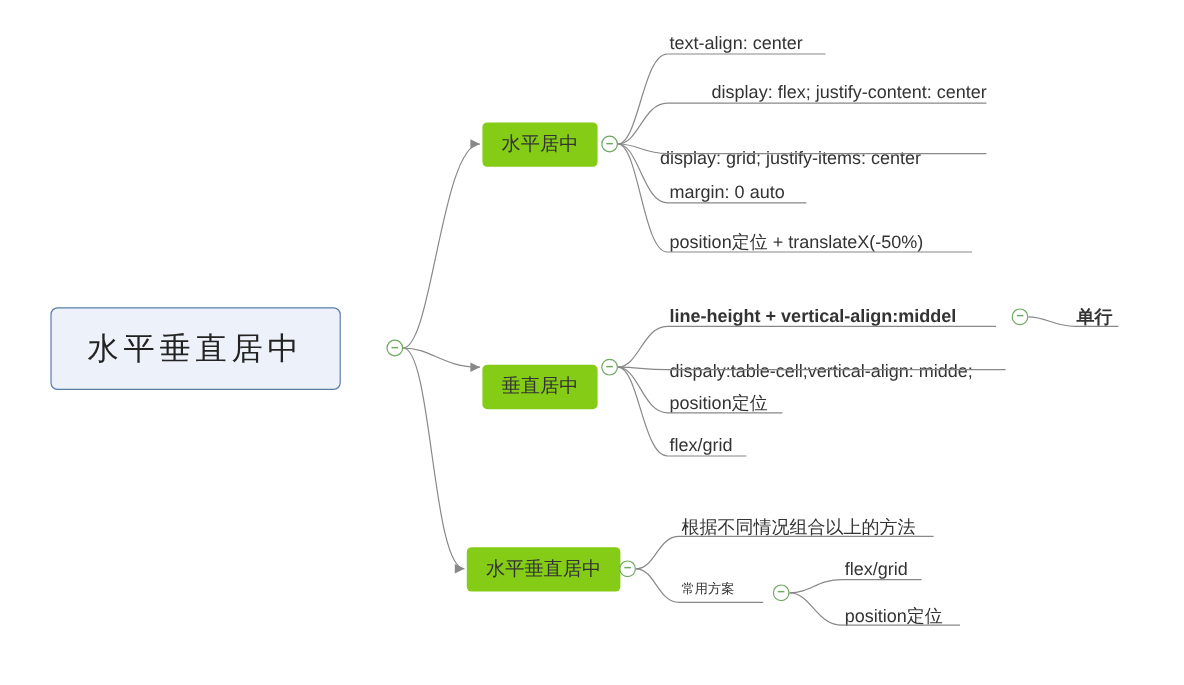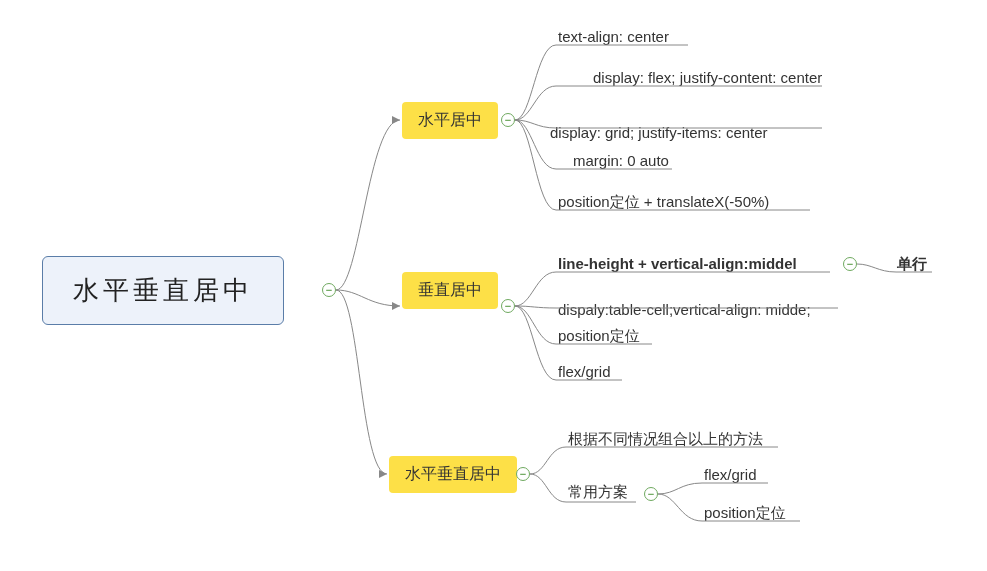--- a/index.html
+++ b/index.html
@@ -21,33 +21,33 @@
   .root {
     border: 1.5px solid #5a7da8;
     background: #edf2fa;
     border-radius: 6px;
     font-size: 26px;
     padding: 16px 30px;
     color: #222;
     letter-spacing: 4px;
   }
   .branch {
-    background: #fde047;
+    background: #84cc16;
     border-radius: 4px;
     font-size: 16px;
     padding: 8px 16px;
     color: #333;
   }
   .leaf {
     font-size: 15px;
     color: #333;
     padding: 2px 0;
   }
   .sub-branch {
-    font-size: 15px;
+    font-size: 11px;
     color: #333;
   }
   .toggle {
     position: absolute;
     width: 14px;
     height: 14px;
     border: 1px solid #6fa95f;
     border-radius: 50%;
     background: #fff;
     display: flex;
@@ -93,28 +93,28 @@
 
 <div class="node leaf" style="left:558px; top:26px;">
   <span>text-align: center</span>
 </div>
 <div class="node leaf" style="left:558px; top:67px;margin-left:35px;">
   <span>display: flex; justify-content: center</span>
 </div>
 <div class="node leaf" style="left:550px; top:109px;margin-top:13px;">
   <span>display: grid; justify-items: center</span>
 </div>
-<div class="node leaf" style="left:558px; top:150px;margin-left:15px;">
+<div class="node leaf" style="left:558px; top:150px;">
   <span>margin: 0 auto</span>
 </div>
 <div class="node leaf" style="left:558px; top:191px;">
   <span>position定位 + translateX(-50%)</span>
 </div>
 
-<div class="node branch" style="left:402px; top:272px;">
+<div class="node branch" style="left:402px; top:304px;">
   <span>垂直居中</span>
 </div>
 <div class="toggle" style="left:501px; top:299px;"></div>
 
 <div class="node leaf" style="left:558px; top:253px;font-weight:bold;">
   <span>line-height + vertical-align:middel</span>
 </div>
 <div class="toggle" style="left:843px; top:257px;"></div>
 <div class="node leaf" style="left:897px; top:253px;font-weight:bold;">
   <span>单行</span>

